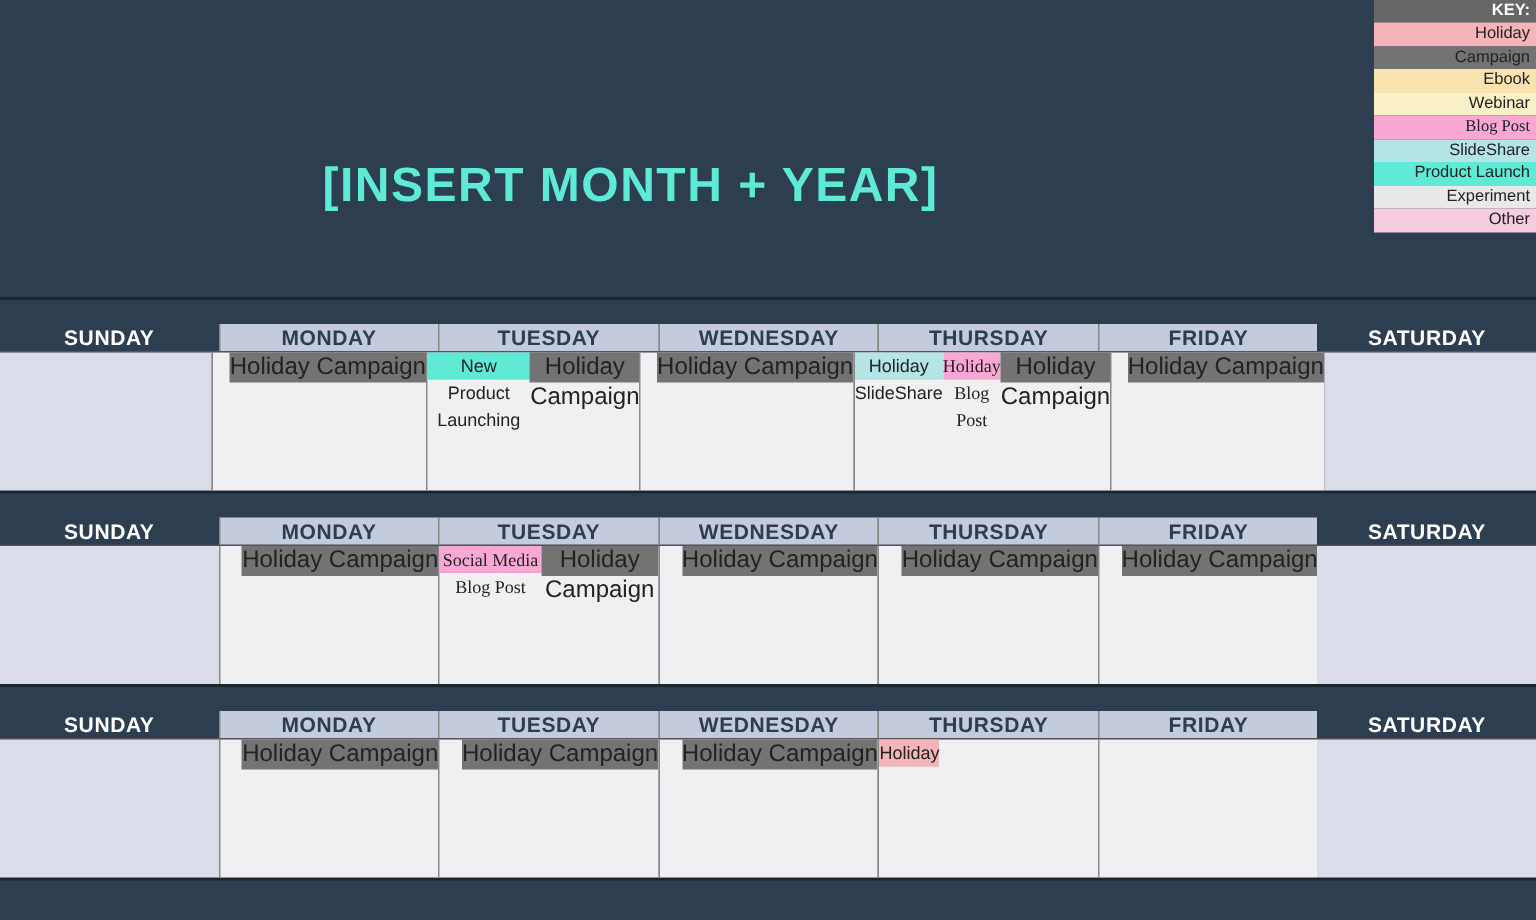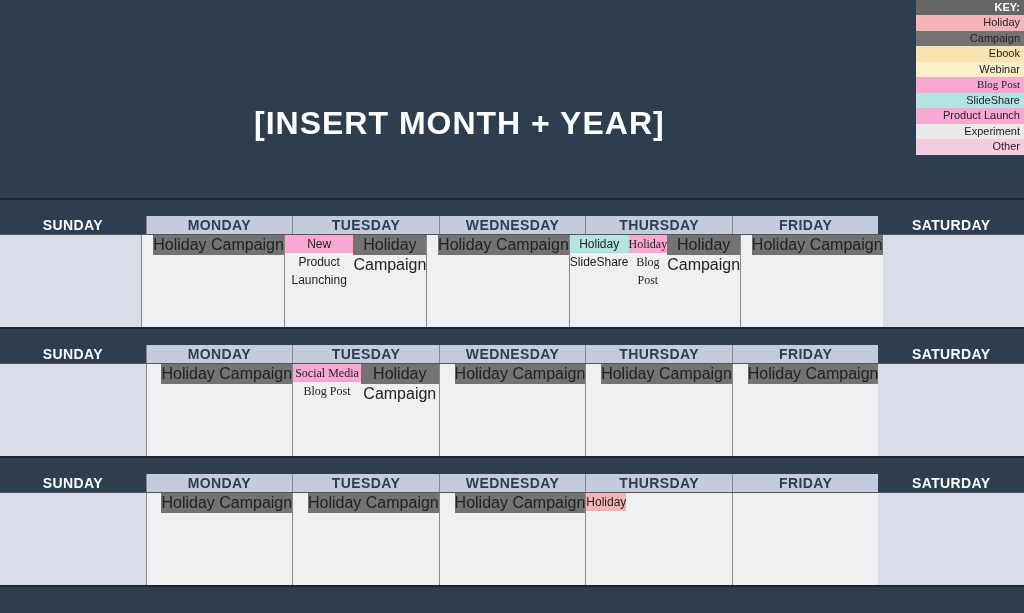--- a/index.html
+++ b/index.html
@@ -13,25 +13,24 @@
   }
   .header-area {
     position: relative;
     height: 200px;
     border-bottom: 2px solid #1a2530;
   }
   .title {
     position: absolute;
     left: 215px;
     top: 105px;
-    color: #ffffff;
+    color: #5eead4;
     font-size: 32px;
     font-weight: 600;
     letter-spacing: 1px;
-    margin-left: 39px;
   }
   .key-panel {
     position: absolute;
     right: 0;
     top: 0;
     width: 108px;
     font-size: 11px;
   }
   .key-header {
     background: #666666;
@@ -48,21 +47,21 @@
     height: 15.5px;
     line-height: 13.5px;
     color: #222;
   }
   .c-holiday   { background: #f5b5b8; }
   .c-campaign  { background: #737373; }
   .c-ebook     { background: #f9e3b0; }
   .c-webinar   { background: #f9f0c7; }
   .c-blogpost  { background: #f9a8d4; font-family: Liberation Serif, serif; }
   .c-slideshare{ background: #b4e4e3; }
-  .c-launch    { background: #f9a8d4; }
+  .c-launch    { background: #5eead4; }
   .c-experiment{ background: #e9e9e9; }
   .c-other     { background: #f6cce0; }
 
   .spacer-dark {
     height: 16px;
     background: #2d3e50;
   }
 
   .calendar {
     width: 100%;

